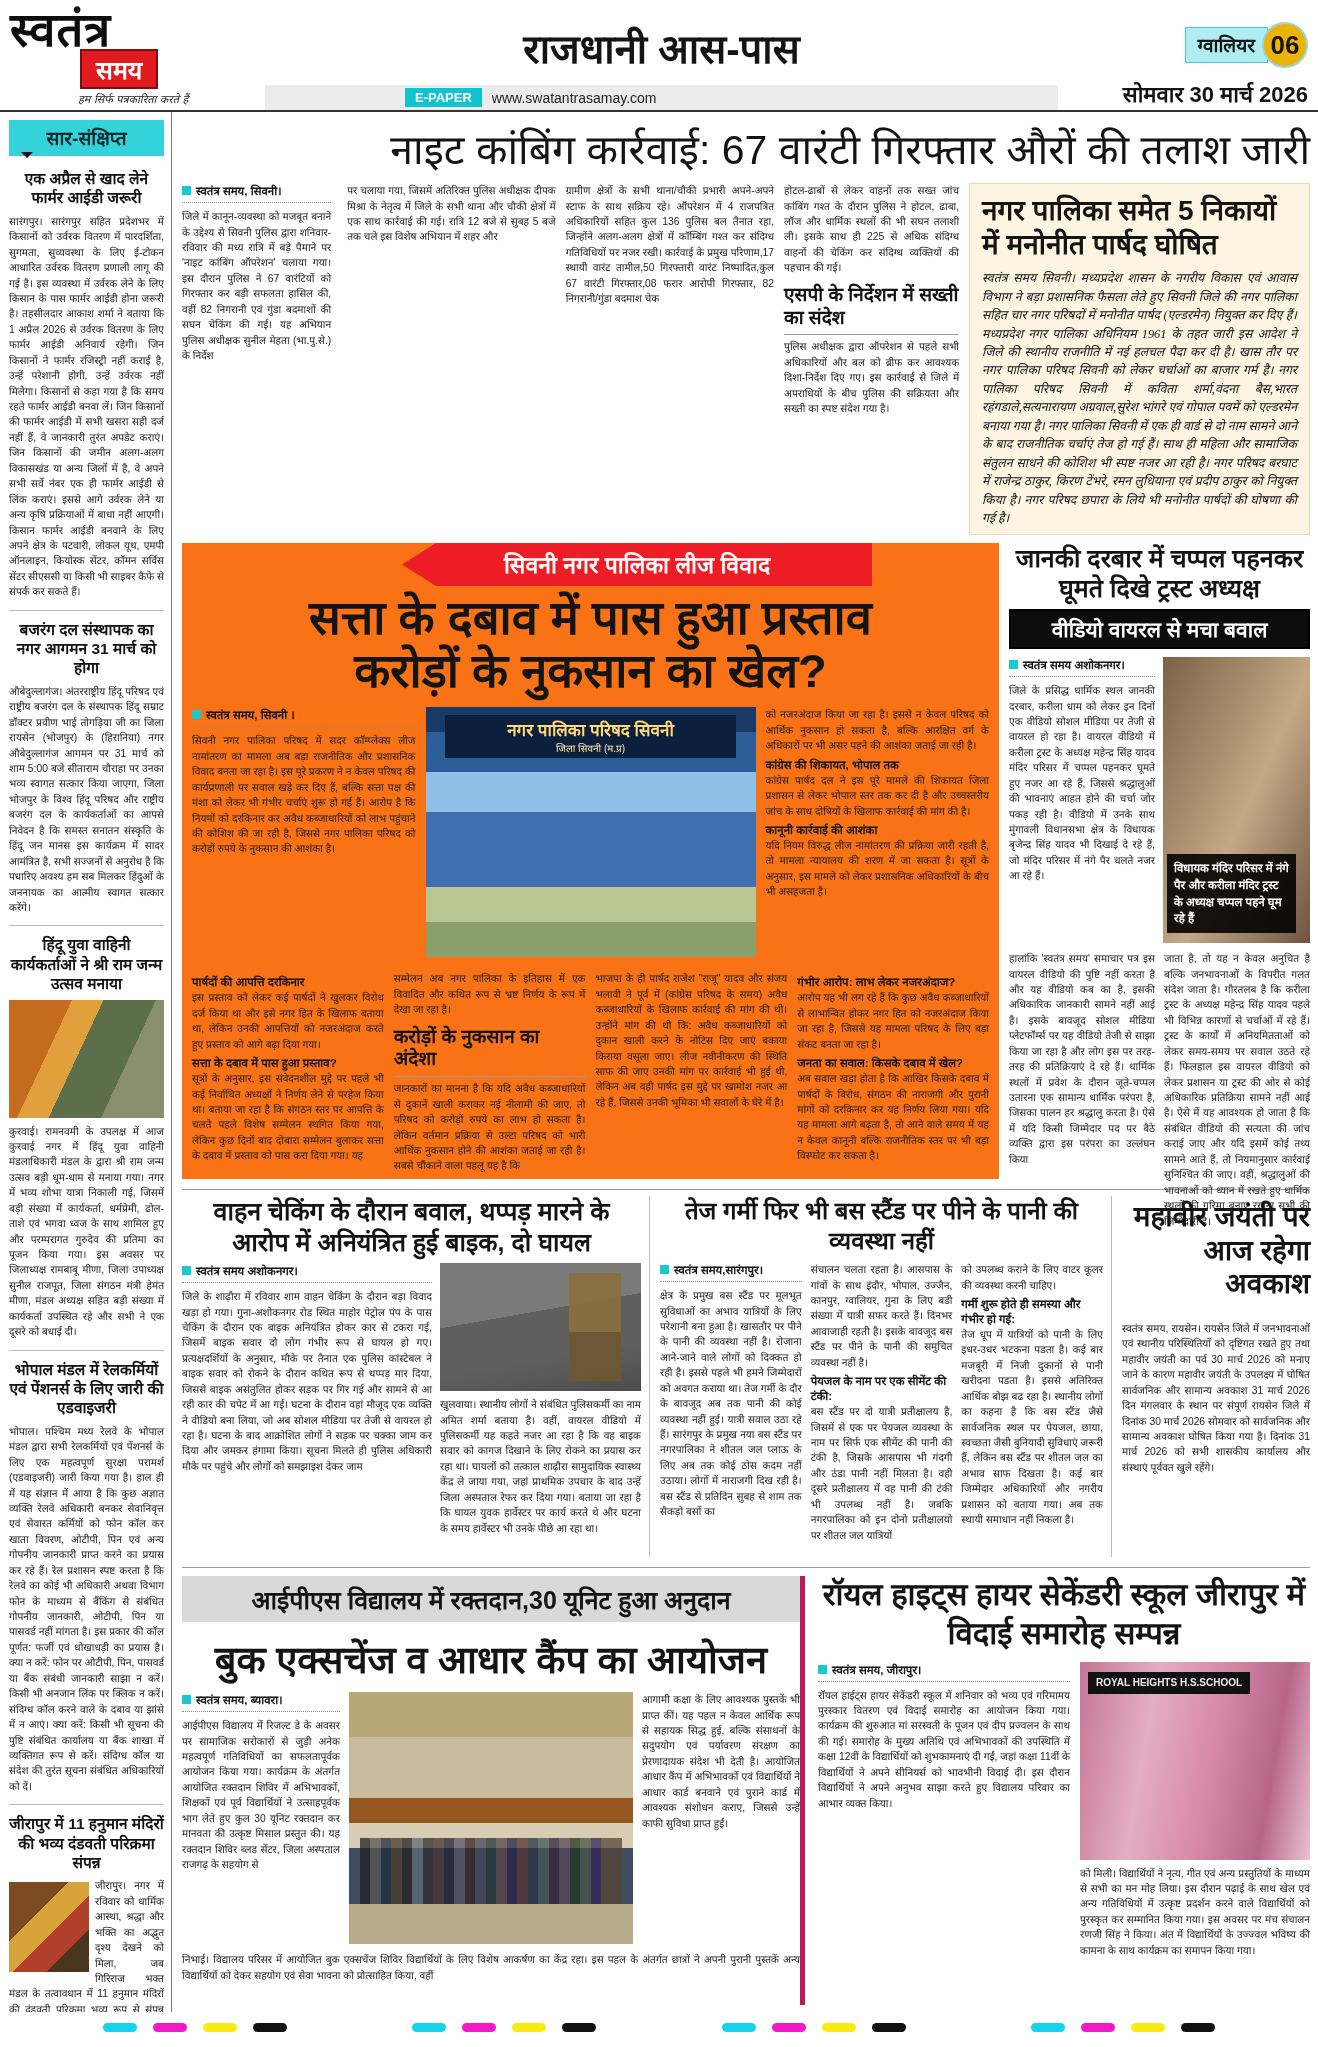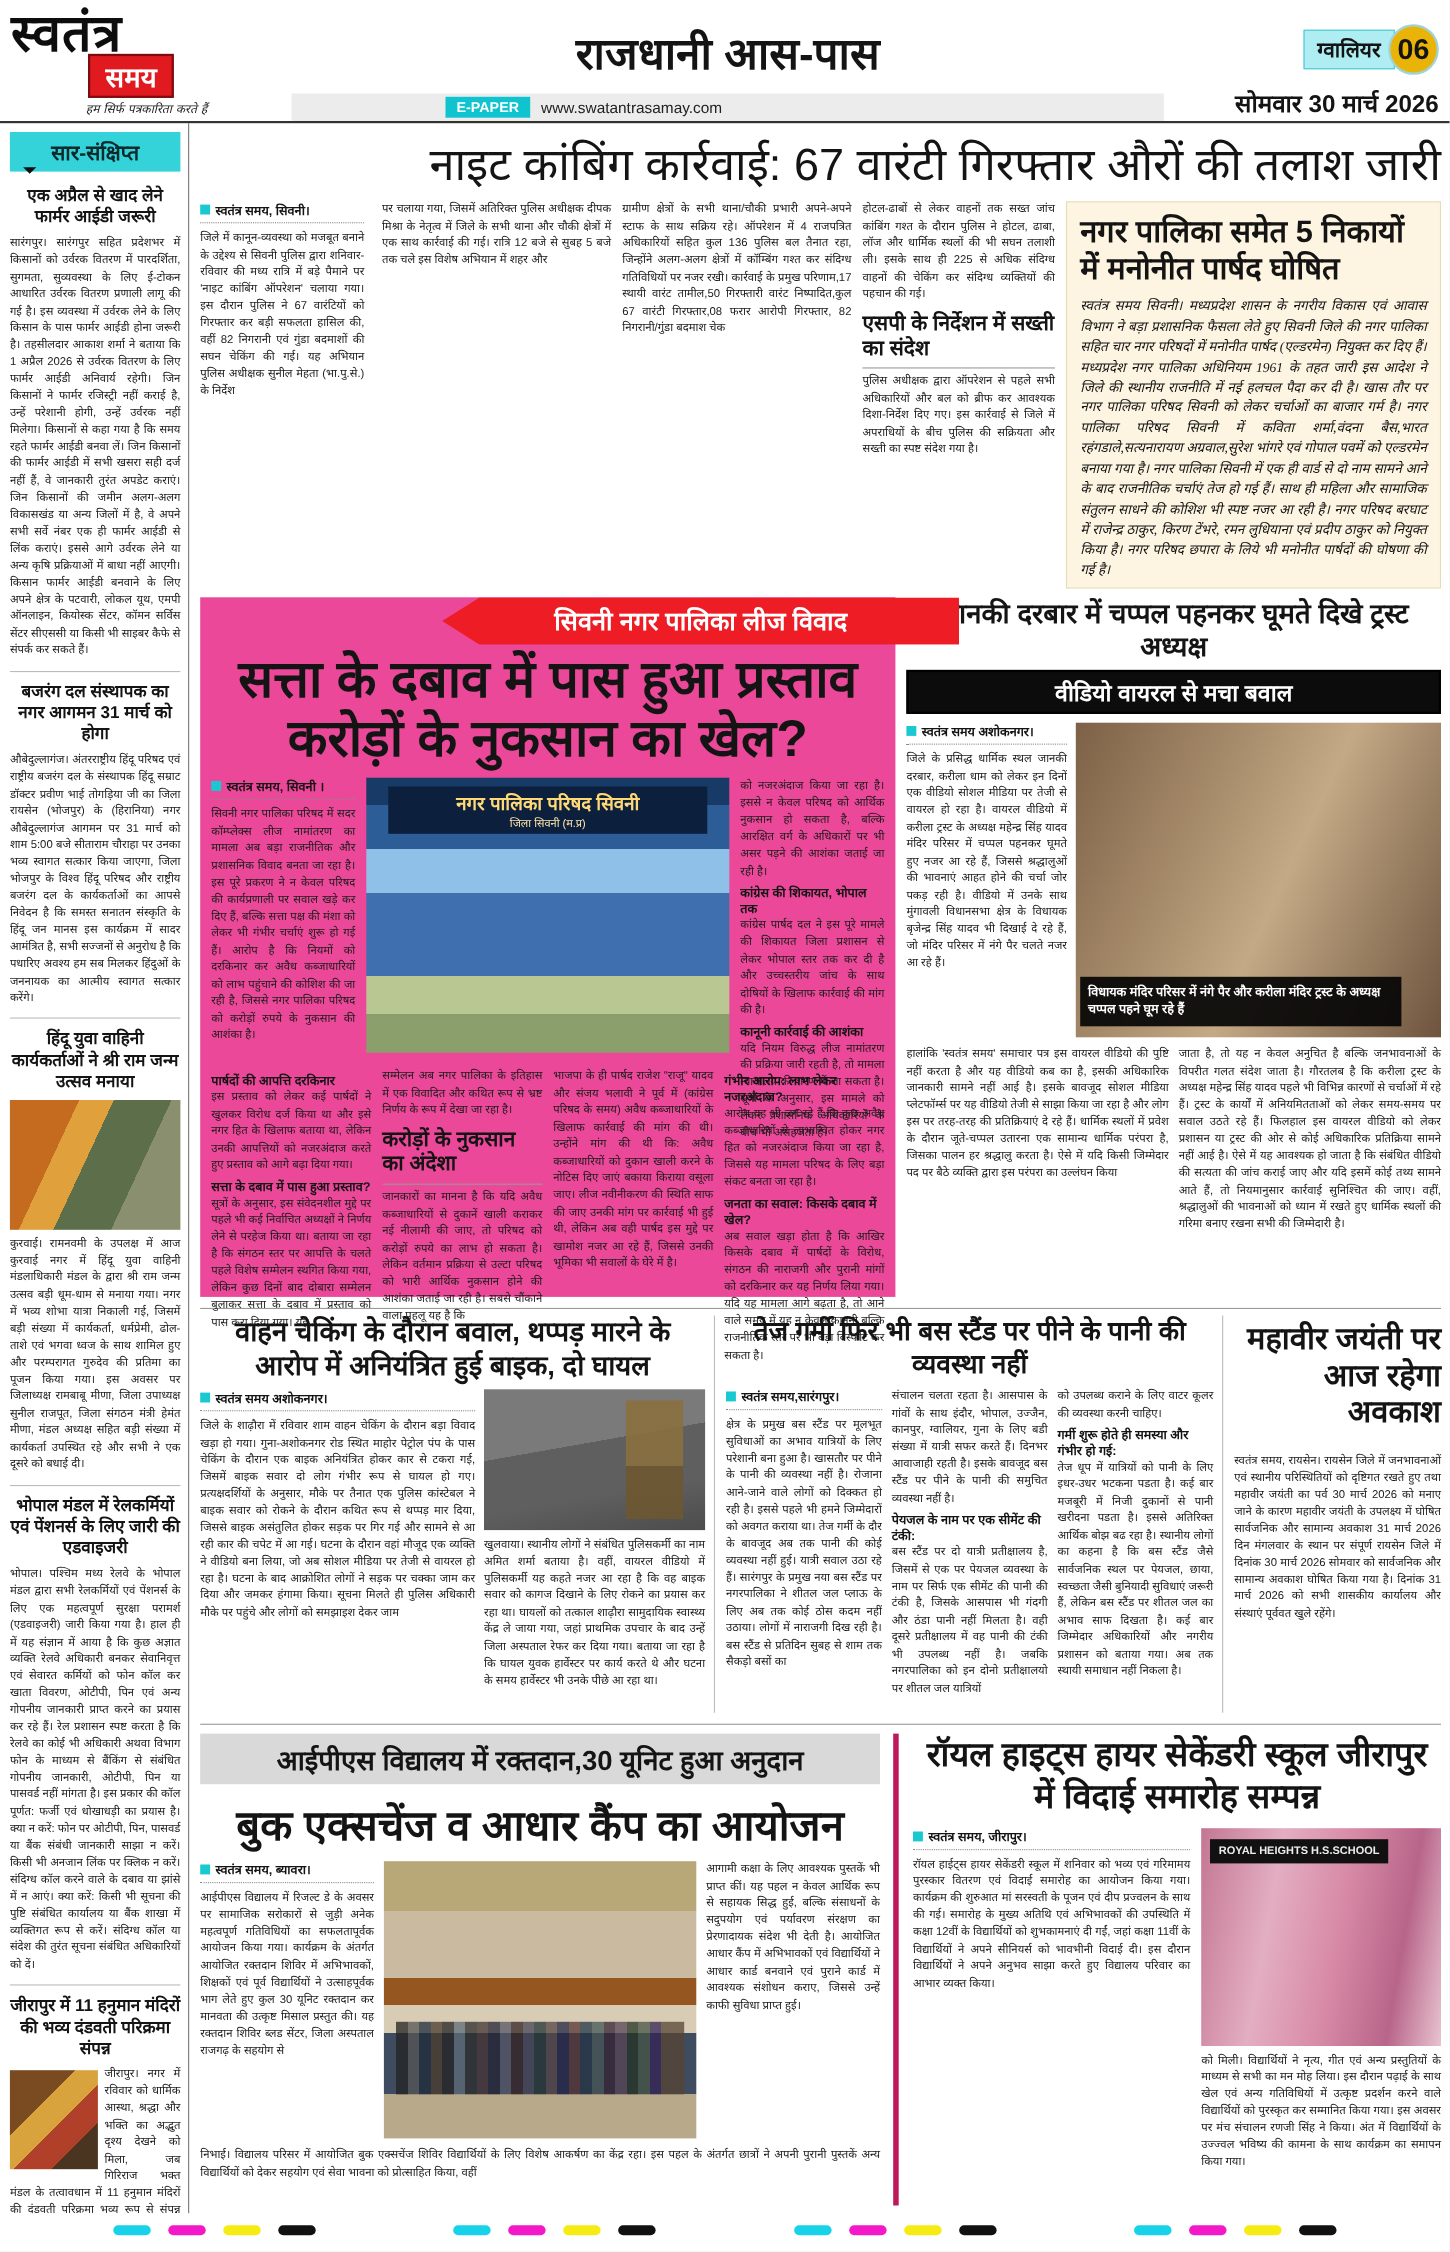--- a/index.html
+++ b/index.html
@@ -56,21 +56,21 @@
       background:linear-gradient(90deg,#2c2f35 0 12%,transparent 12% 22%,#3a3e46 22% 34%,transparent 34% 44%,#23262c 44% 56%,transparent 56% 66%,#383b42 66% 78%,transparent 78% 88%,#2b2e34 88%); opacity:.8;}
   .night-sub{ display:flex; gap:10px; flex:1; }
   .night-sub > div{ flex:1; }
   .night-col4{ width:190px; }
   .cream-box{ width:368px; background:#fdf5e1; border:1px solid #e7dcb8; padding:10px 12px; }
   .cream-title{ font-size:28px; font-weight:bold; line-height:1.2; margin-bottom:8px; }
   .cream-body{ font-family:"Liberation Serif", serif; font-style:italic; font-size:12.3px; line-height:1.5; text-align:justify;}
 
   
   .lease-band{ display:flex; gap:10px; margin-top:8px; height:636px;}
-  .lease-wrap{ width:632px; background:#ec4899; padding:0 10px 21px; }
+  .lease-wrap{ width:817px; background:#f97316; padding:0 10px 21px; }
   .red-banner{ width:470px; margin-left:210px; background:#ee1c24; color:#fff; font-size:23px; font-weight:bold;
      text-align:center; padding:5px 0 6px; clip-path:polygon(34px 0,100% 0,100% 100%,34px 100%,0 50%); }
   .lease-hl{ font-size:47px; font-weight:bold; text-align:center; line-height:1.12; margin:6px 0 10px; }
   .lease-row1{ display:flex; gap:10px; height:256px; }
   .lease-c{ flex:1; }
   .photo-building{ width:330px; height:250px; flex:none; background:linear-gradient(#173a66 0 10%,#2d5d96 10% 26%,#8fc0e8 26% 42%,#3f6fae 42% 72%,#b9c793 72% 86%,#8a9f6c 86%); }
   .bld-sign{ position:absolute; top:8px; left:6%; width:88%; background:#0c1f3d; color:#ffd976; text-align:center; padding:3px 0;}
   .bld-sign .l1{ font-size:17px; font-weight:bold; }
   .bld-sign .l2{ font-size:10px; color:#ffe9ad;}
   .lease-row2{ display:flex; gap:10px; margin-top:8px; height:268px;}
@@ -99,21 +99,21 @@
   .photo-bike{ height:128px; background:linear-gradient(170deg,#7a7a7a 0 40%,#5f5f5f 40% 70%,#4c4c4c); margin-bottom:6px;}
   .photo-bike:before{ content:""; position:absolute; right:10%; top:8%; width:26%; height:84%; background:linear-gradient(#8a6f3f 0 55%,#6d5730 55%); opacity:.9;}
   .water{ width:452px; border-right:1px solid #bbb; padding-right:8px;}
   .water-hl{ font-size:24px; font-weight:bold; text-align:center; line-height:1.25; margin-bottom:6px;}
   .water-cols{ display:flex; gap:9px; }
   .water-cols > div{ flex:1; }
   .holiday{ flex:1; }
   .holiday-hl{ font-size:28px; font-weight:bold; text-align:right; line-height:1.2; margin:4px 0 20px; }
 
   
-  .bottom-band{ display:flex; gap:12px; margin-top:10px; height:438px; border-top:1px solid #999; padding-top:8px;}
+  .bottom-band{ display:flex; margin-top:10px; height:438px; border-top:1px solid #999; padding-top:8px;}
   .book{ width:618px; }
   .blood-bar{ background:#d9d9d9; font-size:25px; font-weight:bold; text-align:center; padding:6px 4px; }
   .book-hl{ font-size:38px; font-weight:bold; text-align:center; margin:10px 0 8px; }
   .book-row{ display:flex; gap:9px; }
   .book-c{ width:158px; }
   .photo-blood{ flex:1; height:252px; background:linear-gradient(#b8a878 0 18%,#c9baa0 18% 42%,#96561f 42% 52%,#d8cdb4 52% 62%,#3f4b5e 62% 84%,#b9a98b 84%);}
   .photo-blood:before{content:""; position:absolute; left:4%; top:58%; width:92%; height:26%; background:linear-gradient(90deg,#222 0 4%,#555 4% 8%,#1d2b3a 8% 12%,#4a3b2c 12% 16%,#222 16% 20%,#5d6b7a 20% 24%,#2c2c2c 24% 28%,#433 28% 32%,#223 32% 36%,#556 36% 40%,#322 40% 44%,#445 44% 48%,#233 48% 52%,#544 52% 56%,#224 56% 60%,#533 60% 64%,#234 64% 68%,#455 68% 72%,#323 72% 76%,#545 76% 80%,#232 80% 84%,#454 84% 88%,#325 88% 92%,#543 92%); opacity:.75;}
   .book-row2{ display:flex; gap:9px; margin-top:8px;}
   .book-row2 > div{ flex:1; }
   .royal{ flex:1; border-left:5px solid #be185d; padding-left:13px;}

